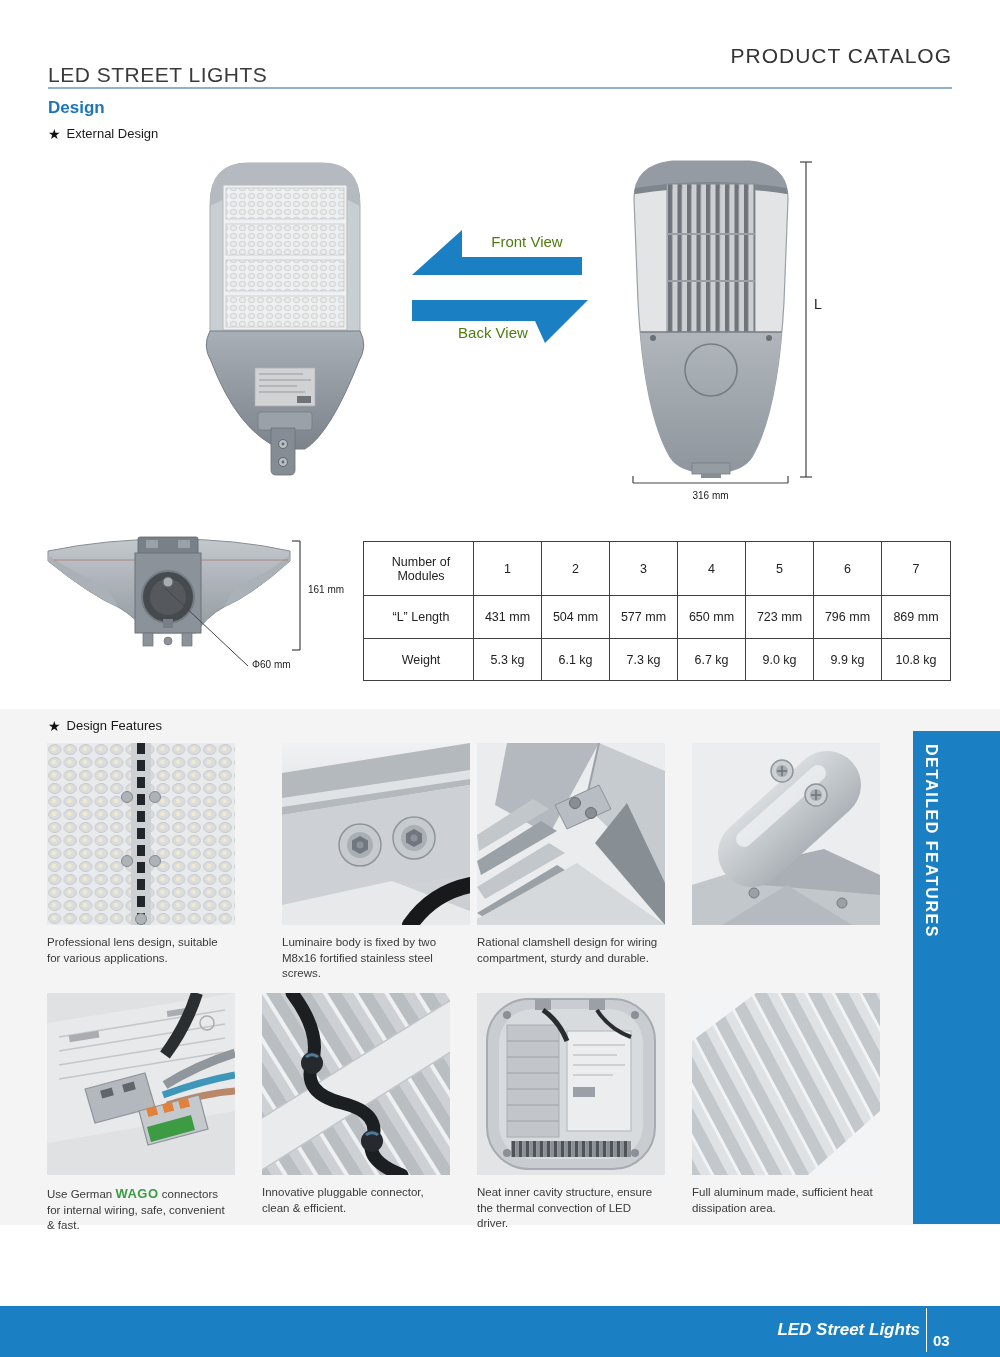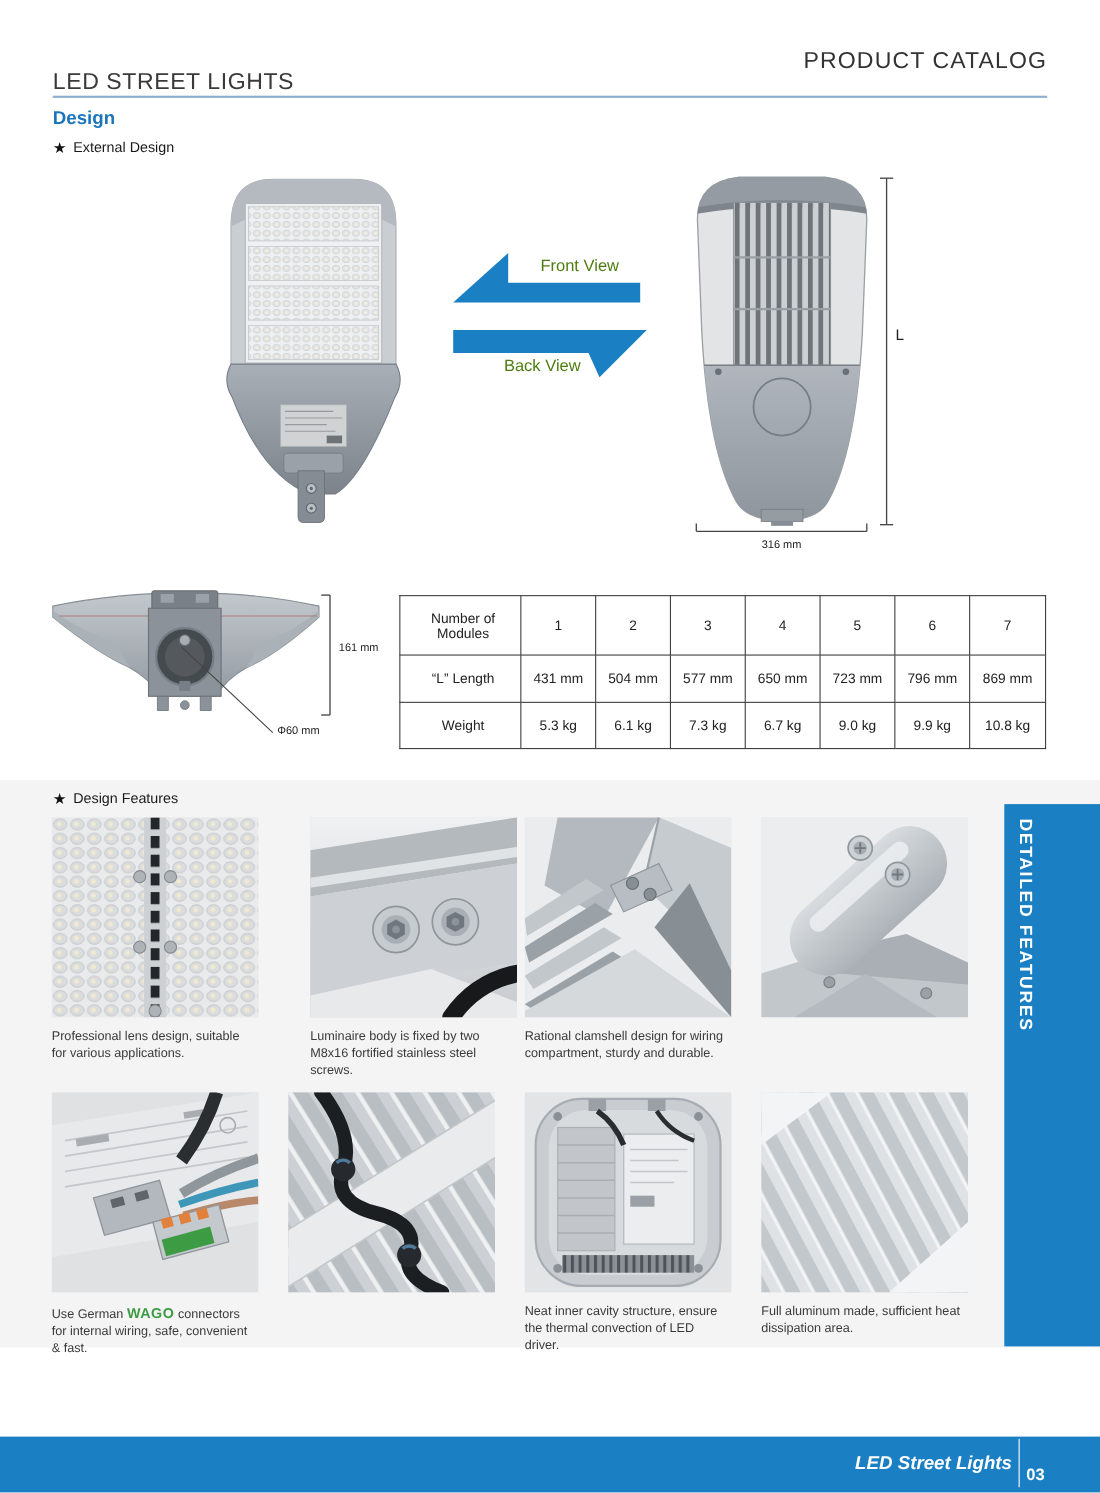--- a/index.html
+++ b/index.html
@@ -423,20 +423,21 @@
           <rect x="-80" y="-70" width="360" height="320" fill="url(#str6)"></rect>
           <rect x="-90" y="70" width="380" height="44" fill="#e9ebed" stroke="#c3c7ca" stroke-width="1.5"></rect>
         </g>
         <path d="M30,0 Q60,40 50,70 Q40,100 80,110 Q120,120 110,148 Q104,168 140,182" stroke="#1c1f22" stroke-width="13" fill="none" stroke-linecap="round"></path>
         <circle cx="50" cy="70" r="11" fill="#26292d"></circle>
         <circle cx="110" cy="148" r="11" fill="#26292d"></circle>
         <path d="M44,64 A9,9 0 0 1 56,64" stroke="#4f7a9a" stroke-width="3" fill="none"></path>
         <path d="M104,142 A9,9 0 0 1 116,142" stroke="#4f7a9a" stroke-width="3" fill="none"></path>
       </svg>
     </div>
+    <div class="caption">Innovative pluggable connector, clean &amp; efficient.</div>
   </div>
 
   <div class="tile" style="left:477px;top:993px;">
     <div class="photo">
       <svg width="188" height="182" viewBox="0 0 188 182">
         <defs>
           <pattern id="fin7" width="7" height="20" patternUnits="userSpaceOnUse">
             <rect x="0" y="0" width="3.2" height="20" fill="#4e5357"></rect>
             <rect x="3.2" y="0" width="3.8" height="20" fill="#8a9095"></rect>
           </pattern>

